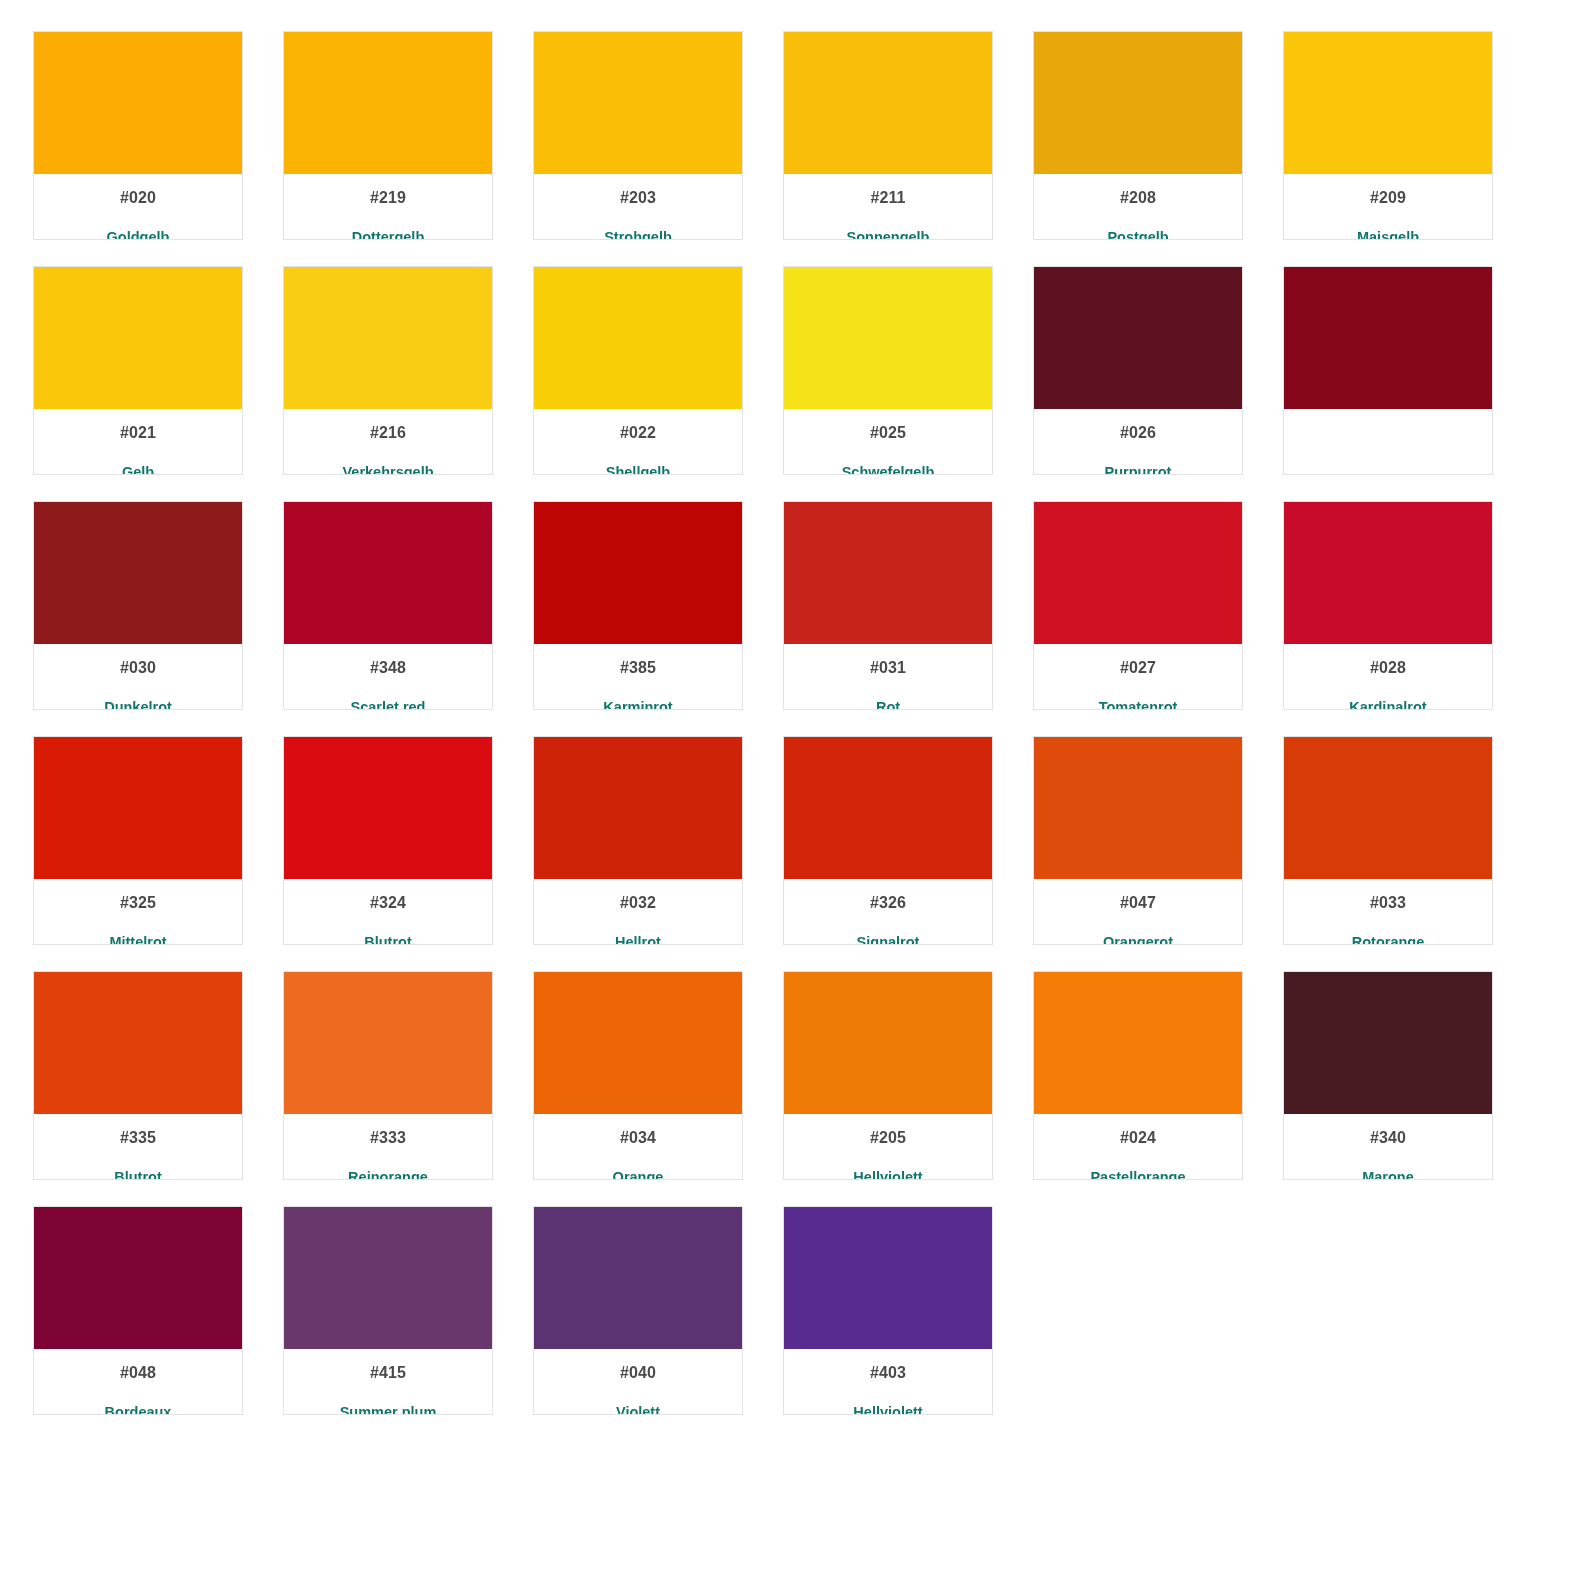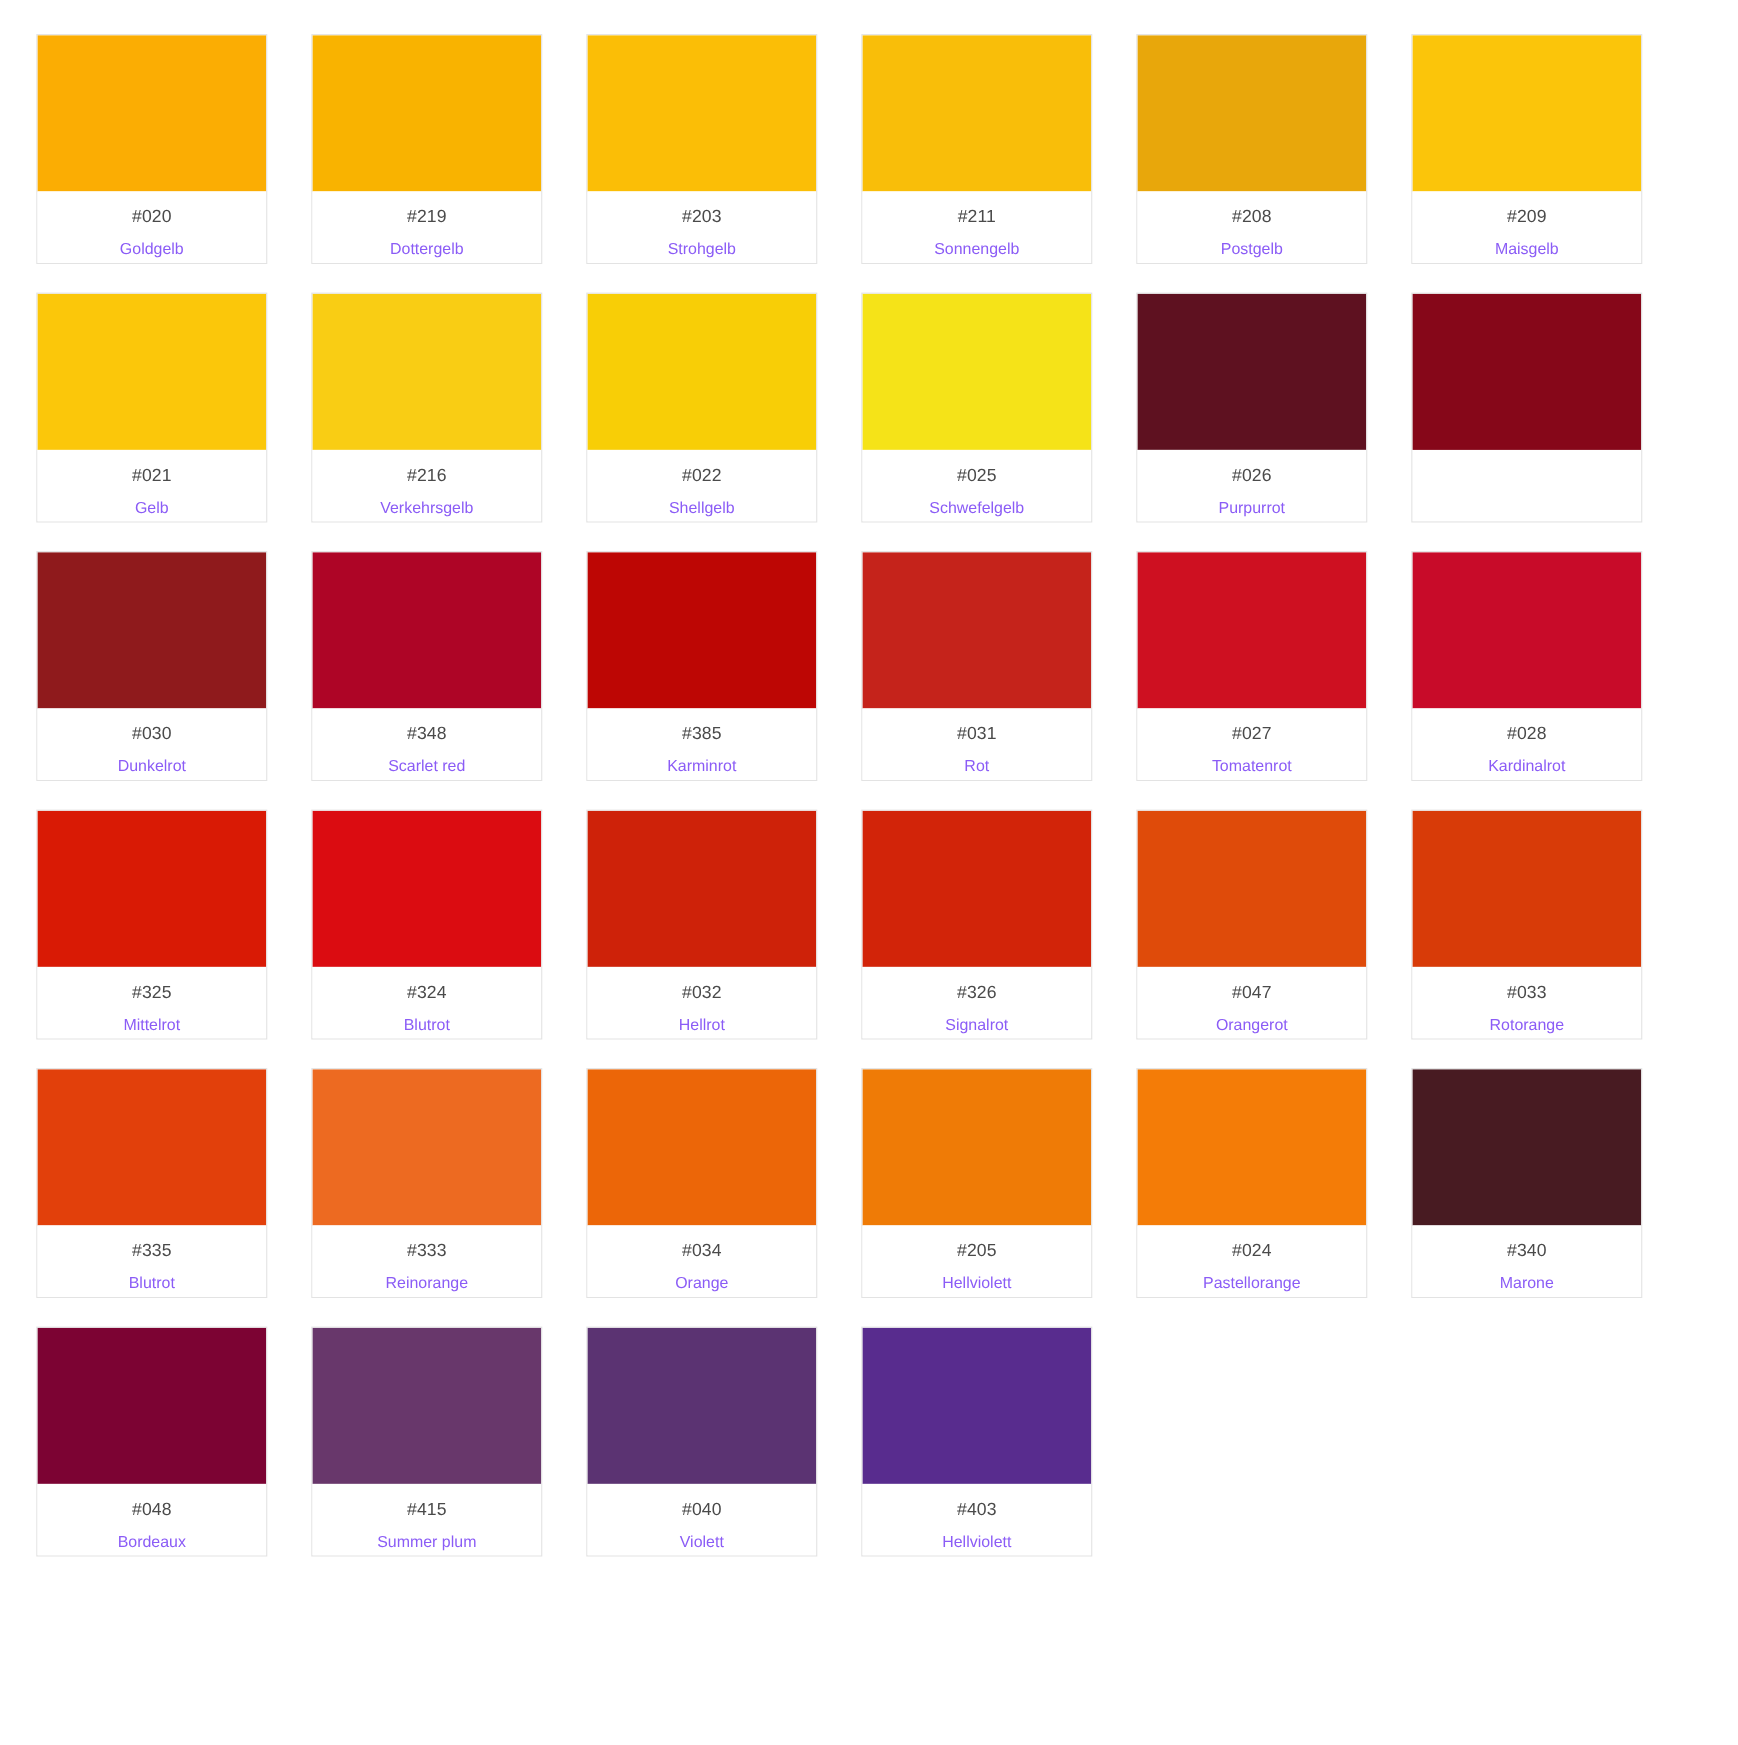--- a/index.html
+++ b/index.html
@@ -25,20 +25,21 @@
     padding: 31px 0 0 33px;
   }
   .swatch-card {
     width: 210px;
     height: 209px;
     background: #ffffff;
     border: 1px solid #e3e3e3;
     display: flex;
     flex-direction: column;
     overflow: hidden;
+    font-weight: bold;
   }
   .swatch-color {
     width: 100%;
     height: 142px;
     flex: 0 0 142px;
     display: block;
   }
   .swatch-caption {
     flex: 1 1 auto;
     background: #ffffff;
@@ -52,24 +53,24 @@
     font-size: 16px;
     line-height: 1.35;
     color: #4a4a4a;
     letter-spacing: 0.1px;
     text-align: center;
     white-space: nowrap;
   }
   .swatch-name {
     font-size: 14.5px;
     line-height: 1.4;
-    color: #8b5cf6;
+    color: #0f766e;
     text-align: center;
     white-space: nowrap;
-    margin-top: 8px;
+    margin-top: 18px;
   }
 </style>
 </head>
 <body>
 
 <div id="page">
   <div class="swatch-grid" id="swatch-grid">
       <div class="swatch-card">
         <div class="swatch-color" style="background-color: rgb(251, 173, 3);"></div>
         <div class="swatch-caption">

